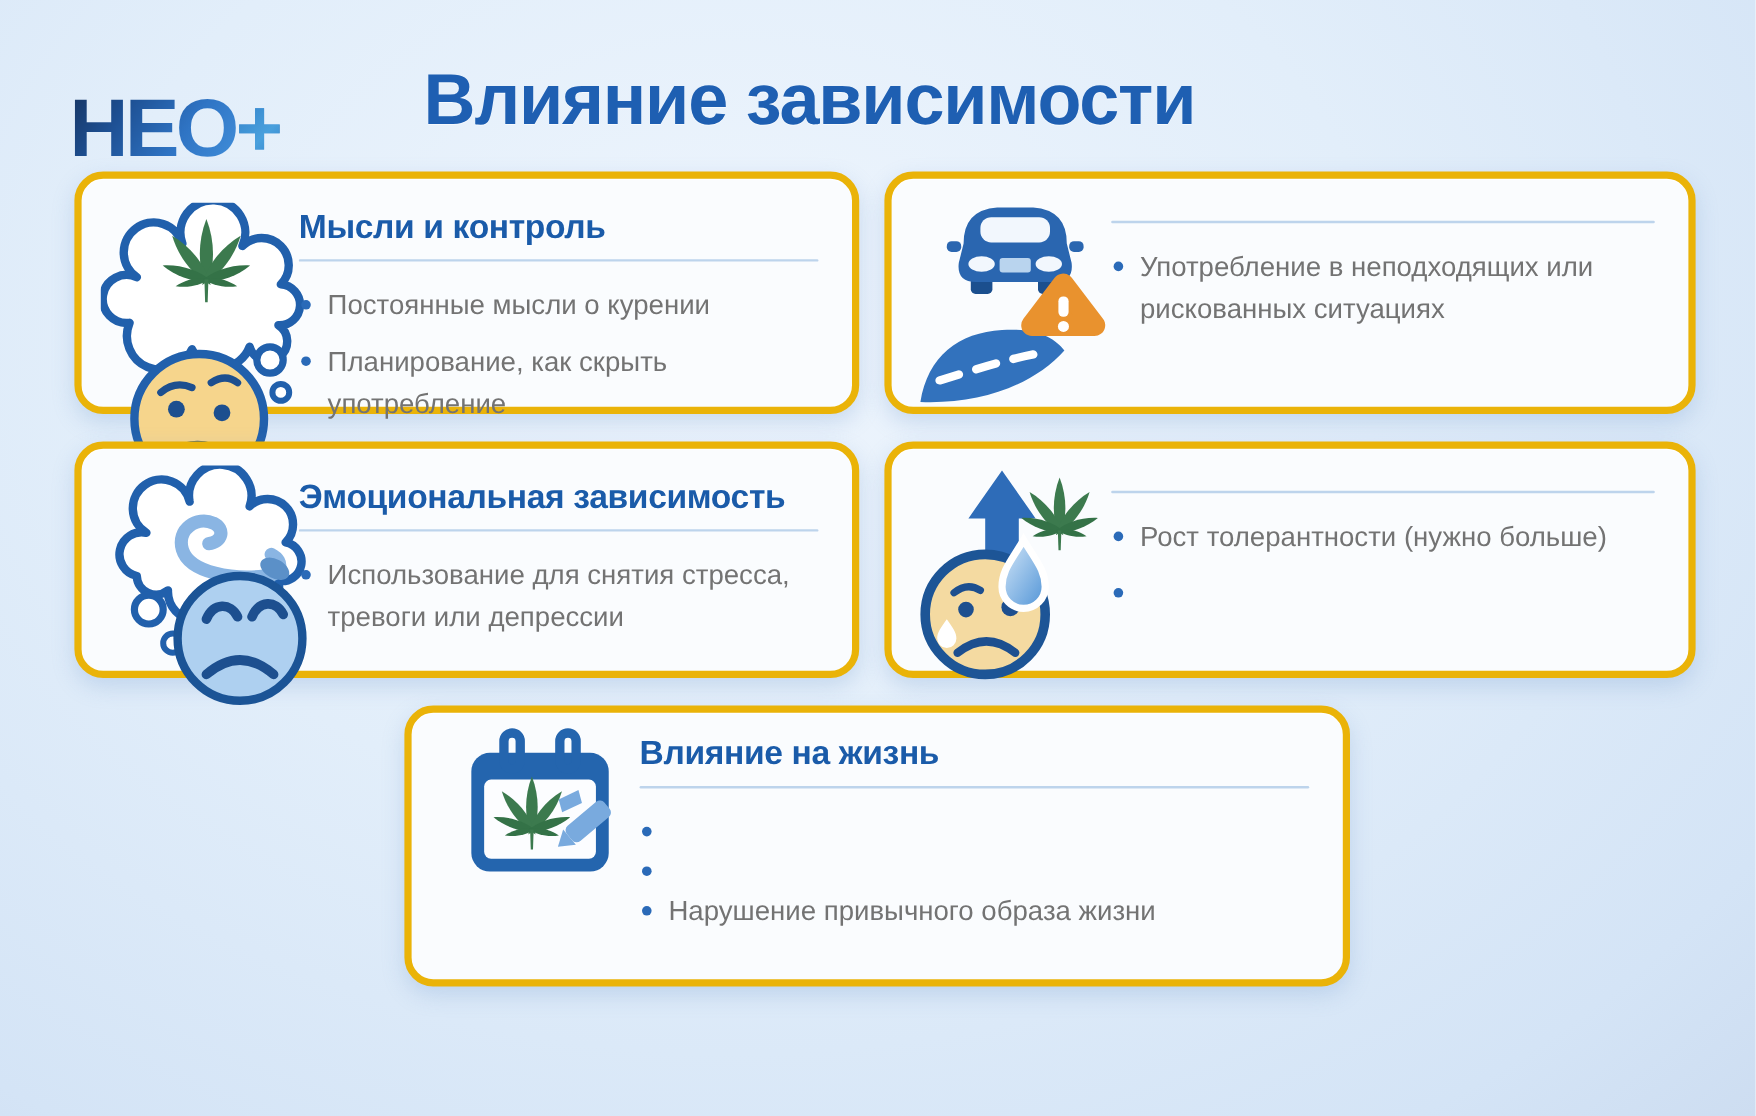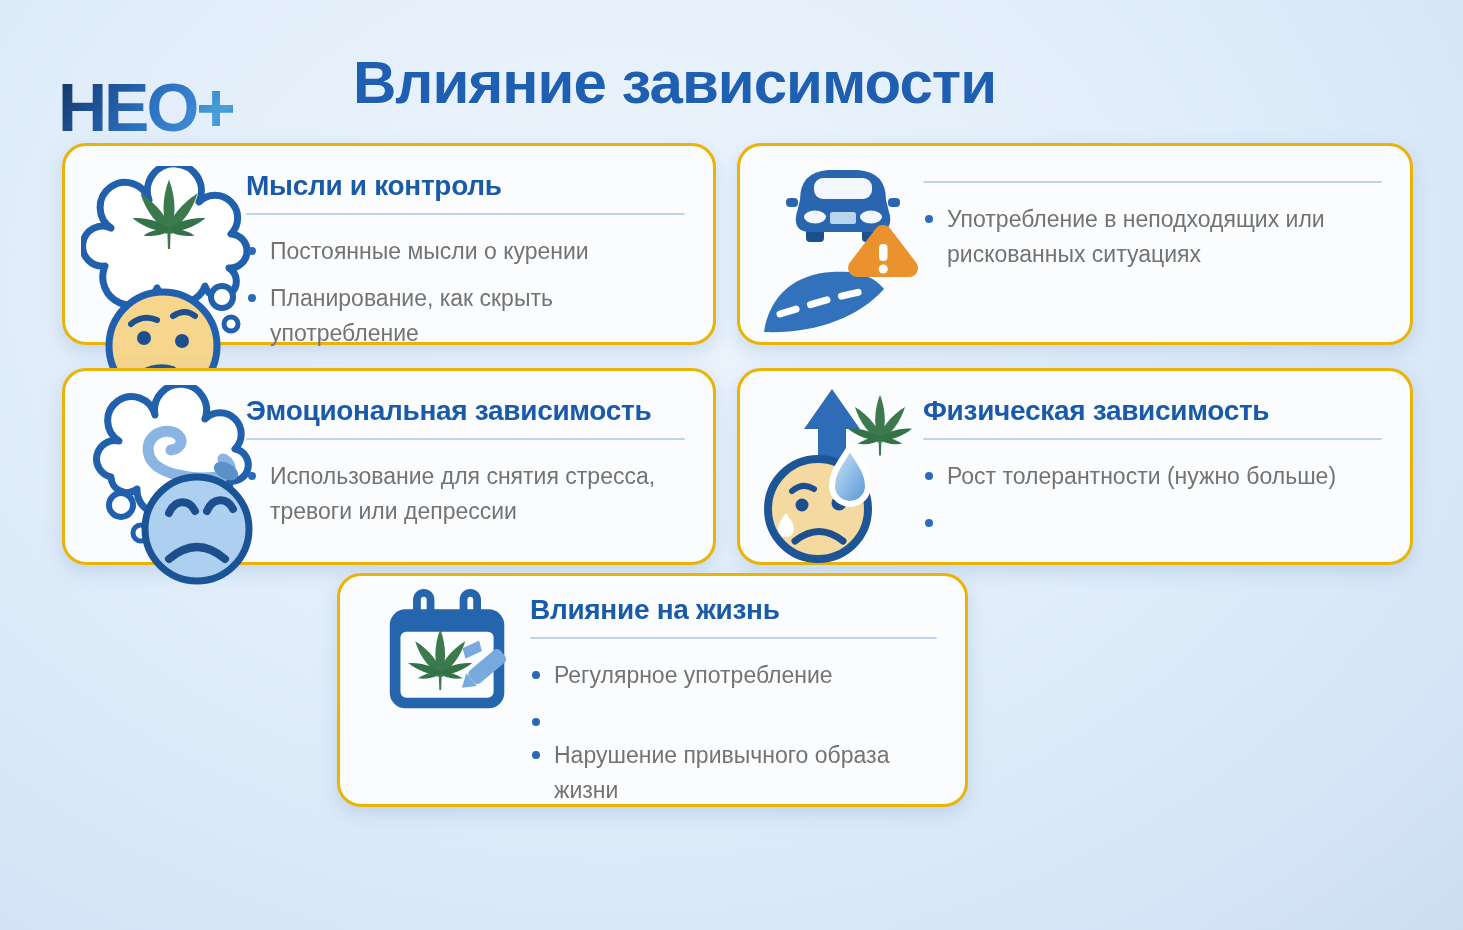--- a/index.html
+++ b/index.html
@@ -27,28 +27,28 @@
   }
   .page-title {
     position:absolute; left:353px; top:48px;
     font-size:60px; font-weight:bold; color:#1e5fb2; letter-spacing:-1px;
     text-shadow:0 1px 0 rgba(255,255,255,.6);
   }
 
   
   .card {
     position:absolute; background:#fafcfe;
-    border:3px solid #eab308; border-radius:24px;
+    border:6px solid #eab308; border-radius:24px;
     box-shadow:0 7px 18px rgba(126,162,208,.30), 0 1px 0 rgba(255,255,255,.8) inset;
   }
   .card1 { left:62px;  top:143px; width:654px; height:202px; }
   .card2 { left:737px; top:143px; width:676px; height:202px; }
   .card3 { left:62px;  top:368px; width:654px; height:197px; }
   .card4 { left:737px; top:368px; width:676px; height:197px; }
-  .card5 { left:337px; top:573px; width:631px; height:234px; }
+  .card5 { left:337px; top:588px; width:788px; height:234px; }
 
   .icon-wrap { position:absolute; pointer-events:none; }
   .card1 .icon-wrap { left:16px; top:20px; width:172px; height:250px; }
   .card2 .icon-wrap { left:22px; top:14px; width:172px; height:176px; }
   .card3 .icon-wrap { left:24px; top:14px; width:172px; height:202px; }
   .card4 .icon-wrap { left:22px; top:10px; width:178px; height:192px; }
   .card5 .icon-wrap { left:40px; top:12px; width:136px; height:130px; }
 
   .card-body { position:relative; padding:24px 28px 0 181px; }
   .card2 .card-body, .card4 .card-body { padding-left:183px; }
@@ -197,21 +197,20 @@
       <circle cx="40" cy="124" r="6.5" fill="#1d4f8f"></circle>
       <circle cx="77" cy="122" r="7.5" fill="#1d4f8f"></circle>
       <path d="M24,132 C29,139 32,143 32,148 A8,8 0 1 1 16,148 C16,143 19,139 24,132 Z" fill="#ffffff"></path>
       <path d="M33,160 Q57,141 81,160" fill="none" stroke="#1d4f8f" stroke-width="7" stroke-linecap="round"></path>
       <g transform="translate(88,94)">
         <path d="M0,-28 C10,-11 18,-3 18,11 A18,18 0 1 1 -18,11 C-18,-3 -10,-11 0,-28 Z" fill="url(#dropgrad)" stroke="#ffffff" stroke-width="6"></path>
       </g>
     </svg>
   </div>
   <div class="card-body">
-    <h2 class="card-title">Физическая зависимость</h2>
     <div class="rule"></div>
     <ul class="bullets">
       <li>
           <span class="dot"></span>
           <span class="btext">Рост толерантности (нужно больше)</span>
         </li>
       <li>
           <span class="dot"></span>
         </li>
     </ul>
@@ -232,21 +231,20 @@
         <path d="M0,-8 L-13,0.5 L0,9 Z" fill="#79aade"></path>
       </g>
     </svg>
   </div>
   <div class="card-body">
     <h2 class="card-title">Влияние на жизнь</h2>
     <div class="rule"></div>
     <ul class="bullets">
       <li>
           <span class="dot"></span>
-          <span class="btext">Регулярное употребление</span>
         </li>
       <li>
           <span class="dot"></span>
         </li>
       <li>
           <span class="dot"></span>
           <span class="btext">Нарушение привычного образа жизни</span>
         </li>
     </ul>
   </div>

